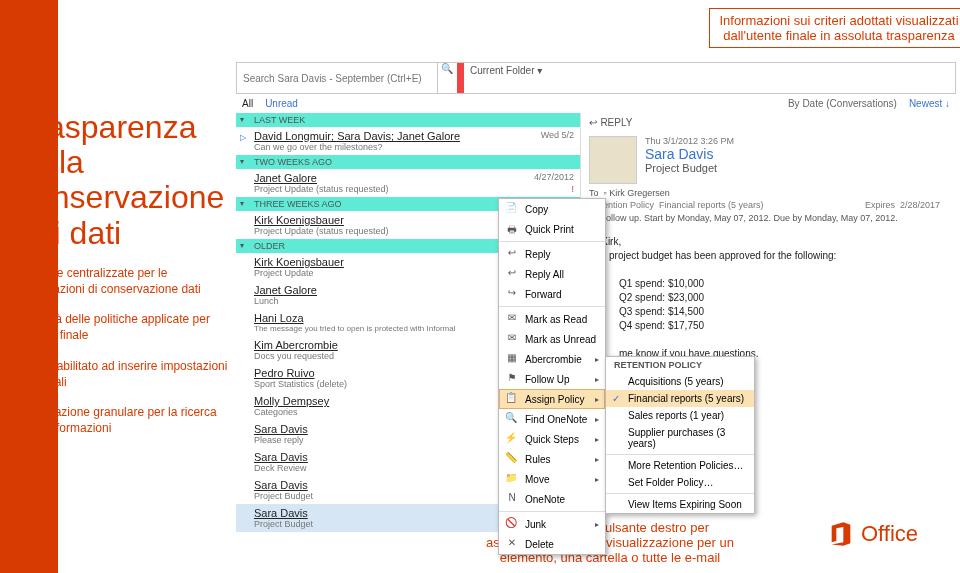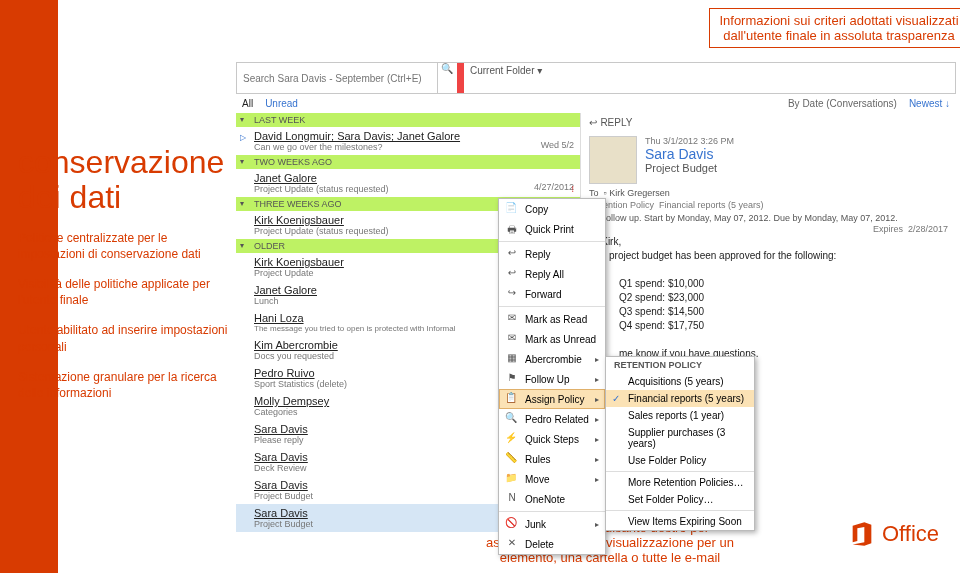--- a/index.html
+++ b/index.html
@@ -5,55 +5,55 @@
   * { box-sizing: border-box; margin: 0; padding: 0; }
   body { width: 960px; height: 573px; font-family: "Segoe UI", Arial, sans-serif; background: #fff; overflow: hidden; position: relative; }
   .orange-bar { position: absolute; left: 0; top: 0; width: 58px; height: 573px; background: #d83b01; }
   .left-panel { position: absolute; left: 18px; top: 110px; width: 210px; color: #d83b01; }
   .left-panel h1 { font-size: 32px; font-weight: 300; line-height: 1.1; color: #d83b01; }
   .left-panel p { font-size: 12px; margin-top: 14px; line-height: 1.35; color: #d83b01; }
   .callout-top { position: absolute; left: 709px; top: 8px; width: 260px; color: #d83b01; font-size: 13px; text-align: center; border: 1px solid #d83b01; padding: 4px; }
   .callout-top-line { position: absolute; left: 815px; top: 62px; width: 2px; height: 98px; background: #d83b01; }
   .callout-bottom { position: absolute; left: 480px; top: 520px; width: 260px; color: #d83b01; font-size: 13px; text-align: center; }
   .callout-bottom-line { position: absolute; left: 560px; top: 357px; width: 2px; height: 162px; background: #d83b01; }
-  .office-logo { position: absolute; right: 21px; bottom: 25px; display: flex; align-items: center; gap: 6px; }
+  .office-logo { position: absolute; right: 42px; bottom: 25px; display: flex; align-items: center; gap: 6px; }
   .office-logo svg { width: 28px; height: 28px; }
   .office-logo span { color: #d83b01; font-size: 22px; }
 
   .outlook { position: absolute; left: 236px; top: 62px; width: 720px; height: 458px; background: #fff; font-size: 10px; color: #222; }
   .search-bar { display: flex; gap: 0; height: 32px; border: 1px solid #c8c8c8; }
   .search-input { flex: 0 0 200px; padding: 2px 6px; border: none; font-size: 10px; color: #888; }
   .search-btn { width: 20px; text-align: center; border-left: 1px solid #c8c8c8; color: #888; }
   .folder-scope { flex: 1; padding: 2px 6px; border-left: 7px solid #ef4444; color: #555; }
   .filters { display: flex; padding: 4px 6px; gap: 12px; font-size: 10px; color: #3874cf; }
   .filters .active { color: #222; }
   .filters .right { margin-left: auto; color: #666; }
   .columns { display: flex; height: 430px; }
   .msg-list { width: 345px; overflow: hidden; border-right: 1px solid #ddd; }
-  .group-header { background: #bef264; color: #555; font-size: 9px; padding: 2px 18px; position: relative; }
+  .group-header { background: #5eead4; color: #555; font-size: 9px; padding: 2px 18px; position: relative; }
   .group-header::before { content: "▾"; position: absolute; left: 4px; font-size: 8px; color: #555; }
   .msg-row { padding: 3px 6px 3px 18px; position: relative; }
   .msg-row.selected { background: #d6e6f5; }
   .msg-row .sender { font-size: 11px; color: #222; text-decoration: underline; }
   .msg-row .subject { font-size: 9px; color: #777; }
-  .msg-row .date { position: absolute; right: 6px; top: 13px; font-size: 9px; color: #777; text-align: center; }
+  .msg-row .date { position: absolute; right: 6px; top: 3px; font-size: 9px; color: #777; text-align: center; }
   .msg-row .flag { position: absolute; right: 6px; bottom: 3px; color: #c33; font-size: 9px; }
   .msg-row .chev { position: absolute; left: 4px; top: 6px; font-size: 8px; color: #3874cf; }
 
   .reading { flex: 1; padding: 4px 8px 4px 8px; position: relative; }
   .reply-bar { display: flex; gap: 12px; font-size: 10px; color: #555; padding-bottom: 4px; }
   .reply-bar .item { display: flex; gap: 3px; align-items: center; }
   .hdr { display: flex; gap: 8px; margin-top: 4px; }
   .avatar { width: 48px; height: 48px; background: #e8e0c8; border: 1px solid #ccc; }
   .hdr-txt .date { font-size: 9px; color: #777; }
   .hdr-txt .name { font-size: 14px; color: #3874cf; }
   .hdr-txt .subj { font-size: 11px; color: #555; }
   .to-line { font-size: 9px; color: #555; margin-top: 4px; }
   .retention { font-size: 9px; color: #777; margin-top: 2px; }
-  .retention .exp { position: absolute; right: 8px; margin-top: 24px; }
+  .retention .exp { position: absolute; right: 16px; }
   .followup { font-size: 9px; color: #555; margin-top: 2px; }
   .body-txt { font-size: 10px; color: #222; margin-top: 10px; line-height: 1.4; }
   .body-txt .indent { margin-left: 30px; }
 
   .ctx-menu { position: absolute; left: 498px; top: 198px; width: 108px; background: #fff; border: 1px solid #bbb; box-shadow: 2px 2px 5px rgba(0,0,0,0.3); font-size: 10px; z-index: 10; }
   .ctx-menu .mi { display: flex; align-items: center; gap: 6px; padding: 3px 6px; }
   .ctx-menu .mi.sel { background: #fbe2b5; border: 1px solid #e0b06a; padding: 2px 5px; }
   .ctx-menu .mi .arrow { margin-left: auto; font-size: 8px; color: #555; }
   .ctx-menu .sep { height: 1px; background: #ddd; margin: 2px 0; }
   .ctx-menu .ico { width: 14px; height: 14px; font-size: 10px; text-align: center; color: #555; flex-shrink: 0; }
@@ -65,21 +65,21 @@
   .sub-menu .mi.sel { background: #fbe2b5; }
   .sub-menu .sep { height: 1px; background: #ddd; margin: 2px 0; }
 </style>
 </head>
 <body>
 
 <div class="orange-bar"></div>
 
 <div class="left-panel">
   <h1>
-    <br>
+    <span>Trasparenza sulla</span><br>
     <span>conservazione</span><br>
     <span>dei dati</span>
   </h1>
   <p>Politiche centralizzate per le impostazioni di conservazione dati</p>
   <p>Visibilità delle politiche applicate per l'utente finale</p>
   <p>Utente abilitato ad inserire impostazioni personali</p>
   <p>Sistemazione granulare per la ricerca delle informazioni</p>
 </div>
 
 <div class="callout-top">Informazioni sui criteri adottati visualizzati dall'utente finale in assoluta trasparenza</div>
@@ -246,21 +246,21 @@
       <span>Follow Up</span>
       <span class="arrow">▸</span>
     </div>
   <div class="mi sel">
       <span class="ico">📋</span>
       <span>Assign Policy</span>
       <span class="arrow">▸</span>
     </div>
   <div class="mi">
       <span class="ico">🔍</span>
-      <span>Pedro Related</span>
+      <span>Find OneNote</span>
       <span class="arrow">▸</span>
     </div>
   <div class="mi">
       <span class="ico">⚡</span>
       <span>Quick Steps</span>
       <span class="arrow">▸</span>
     </div>
   <div class="mi">
       <span class="ico">📏</span>
       <span>Rules</span>
@@ -286,19 +286,18 @@
       <span>Delete</span>
     </div>
 </div>
 
 <div class="sub-menu">
   <div class="hdr2">RETENTION POLICY</div>
   <div class="mi">Acquisitions (5 years)</div>
   <div class="mi checked sel">Financial reports (5 years)</div>
   <div class="mi">Sales reports (1 year)</div>
   <div class="mi">Supplier purchases (3 years)</div>
-  <div class="mi">Use Folder Policy</div>
   <div class="sep"></div>
   <div class="mi">More Retention Policies…</div>
   <div class="mi">Set Folder Policy…</div>
   <div class="sep"></div>
   <div class="mi">View Items Expiring Soon</div>
 </div>
 
 </body></html>

